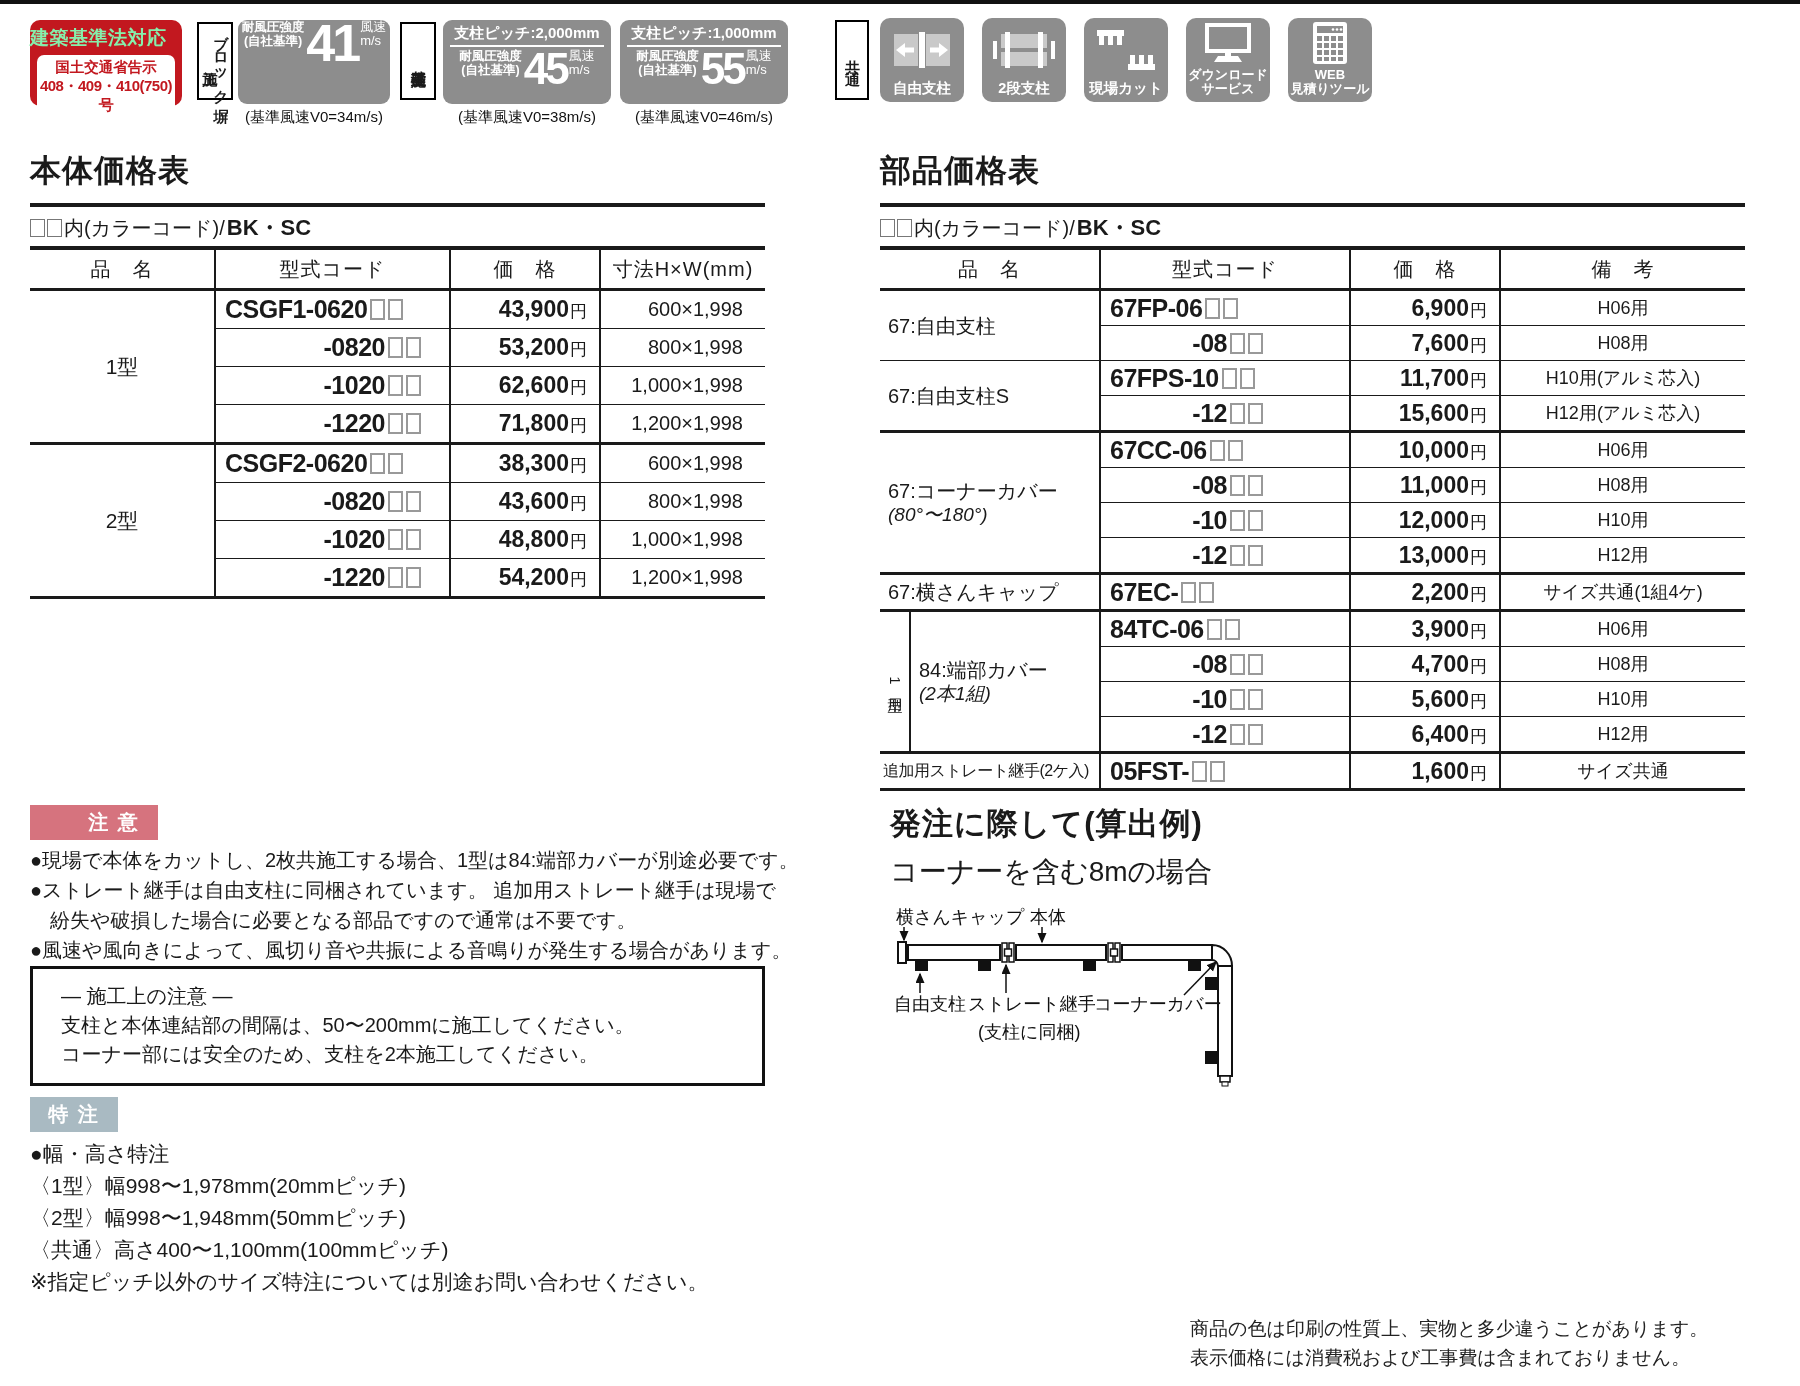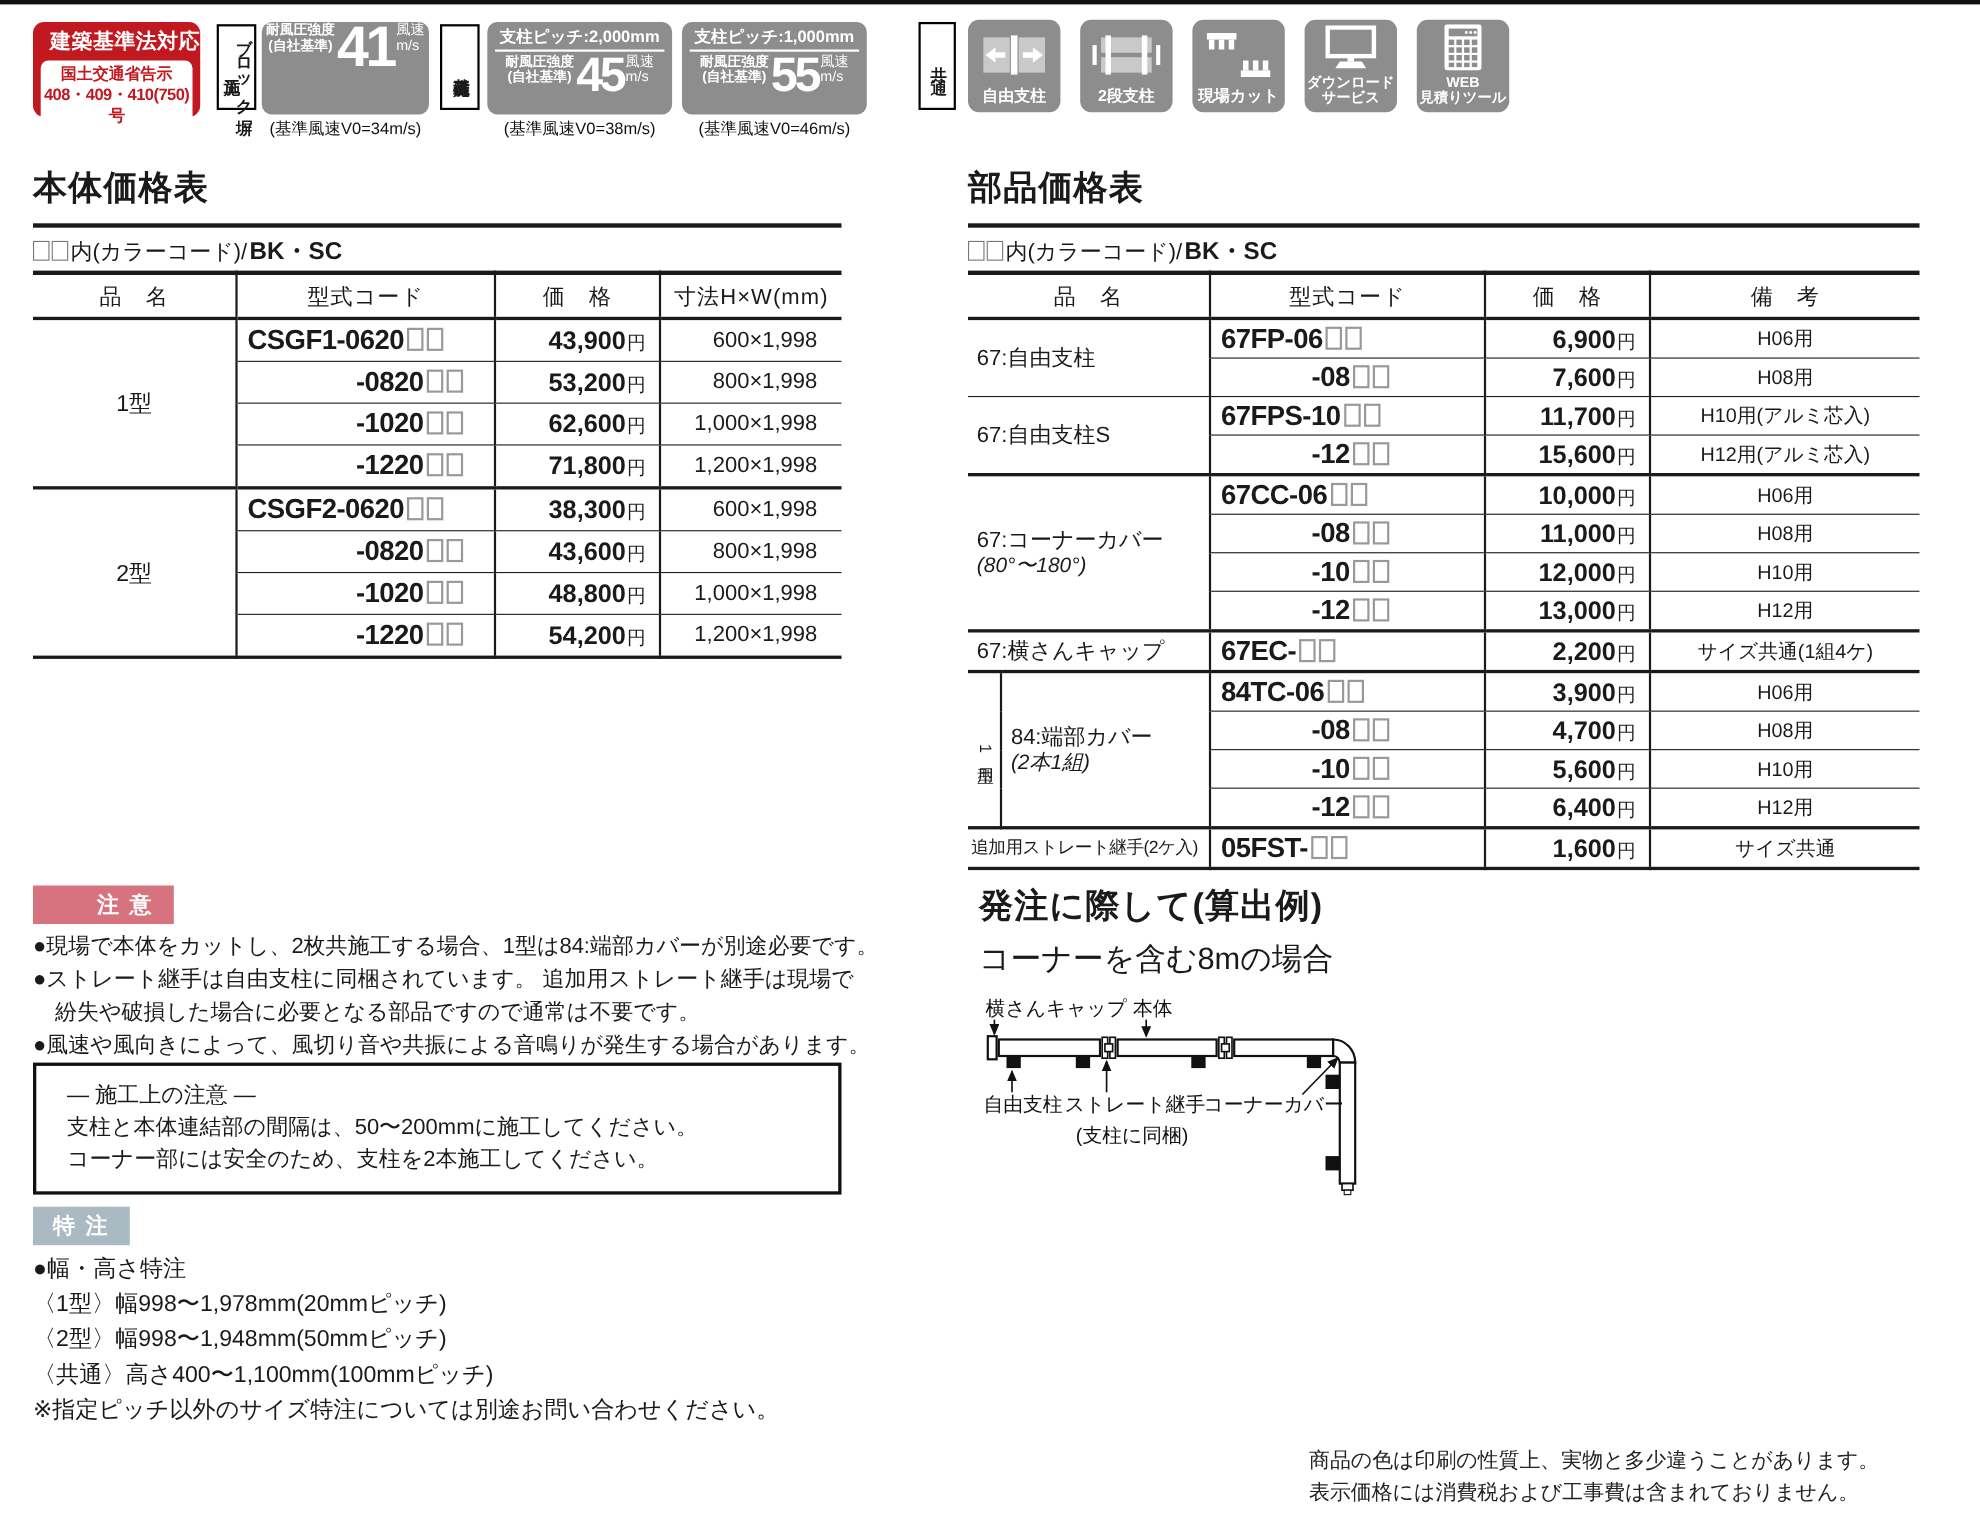--- a/index.html
+++ b/index.html
@@ -6,21 +6,21 @@
   --red:#c2181f; --gray:#8d8d8d; --sq:#c9c9c9; --pink:#d6737e; --blue:#a9bac2; --ink:#1a1a1a;
 }
 html,body{margin:0;padding:0;background:#fff;}
 body{font-family:"Liberation Sans","DejaVu Sans",sans-serif;color:var(--ink);}
 #canvas{position:relative;width:1800px;height:1386px;background:#fff;overflow:hidden;}
 .abs{position:absolute;}
 
 #top-rule{left:0;top:0;width:1800px;height:4px;background:#111;}
 
 .law{left:30px;top:20px;width:152px;height:86px;background:var(--red);border-radius:10px;box-sizing:border-box;}
-.law .t{color:#ffffff;font-weight:bold;font-size:19px;text-align:right;padding-top:5px;letter-spacing:.5px;}
+.law .t{color:#86efac;font-weight:bold;font-size:19px;text-align:left;padding-top:5px;letter-spacing:.5px;}
 .law .inner{background:#fff;border-radius:7px;margin:4px 7px 0 7px;padding:3px 0 4px;text-align:center;color:var(--red);}
 .law .n1{font-size:14.5px;font-weight:bold;}
 .law .n2{font-size:15px;font-weight:bold;letter-spacing:-.5px;}
 
 .vtag{border:2.5px solid #000;background:#fff;box-sizing:border-box;}
 .vtag .col{position:absolute;writing-mode:vertical-rl;font-size:15px;font-weight:600;letter-spacing:1px;white-space:nowrap;}
 .vtag .c1{right:1px;top:50%;transform:translateY(-50%);}
 .vtag .c2{left:1px;top:50%;transform:translateY(-50%);}
 .vtag .cc{left:50%;top:50%;transform:translate(-50%,-50%);}
 .vtag.spread .cc{letter-spacing:12px;}

